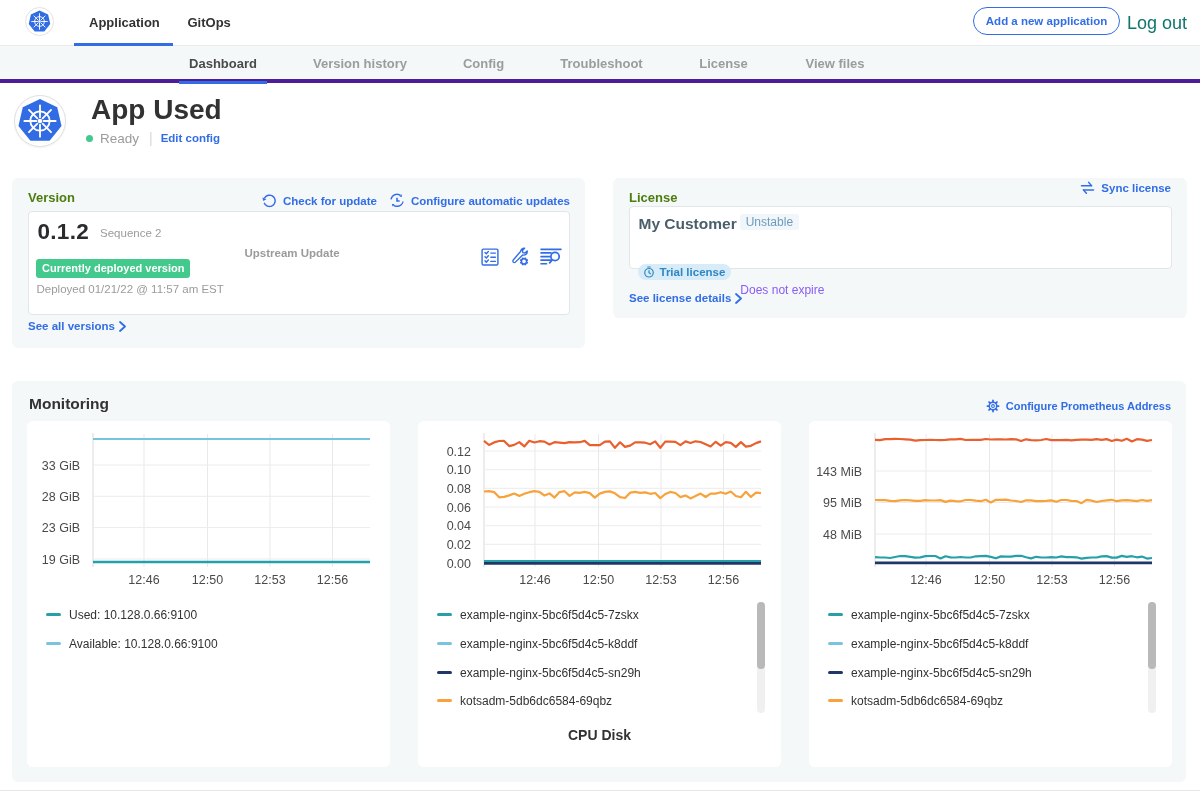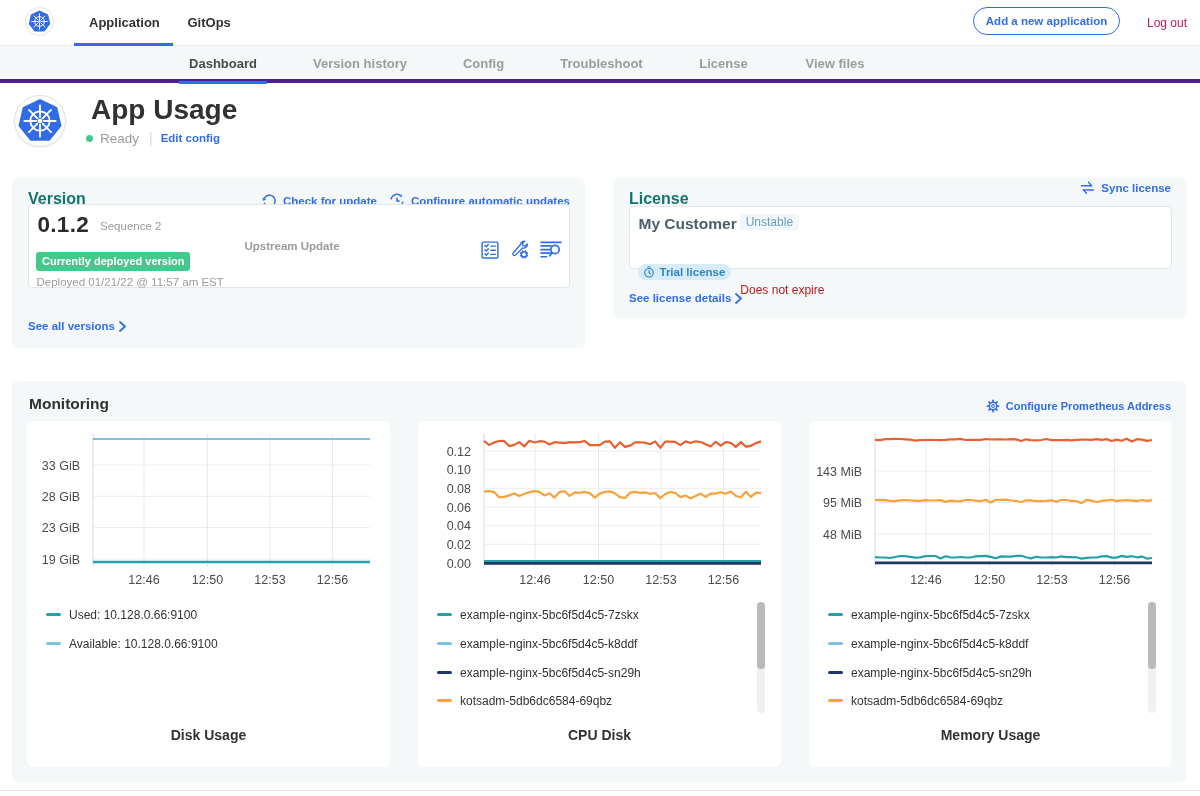--- a/index.html
+++ b/index.html
@@ -4,51 +4,51 @@
 <style>
 * { margin:0; padding:0; box-sizing:border-box; }
 html,body { width:1200px; height:796px; background:#fff; font-family:"Liberation Sans", sans-serif; overflow:hidden; }
 body { position:relative; }
 
 .topbar { position:absolute; left:0; top:0; width:1200px; height:46px; background:#fff; border-bottom:1px solid #e8eaeb; }
 .logo-circle { position:absolute; left:25px; top:6.5px; width:29px; height:29px; border-radius:50%; background:#fff; border:1px solid #e3e3e3; display:flex; align-items:center; justify-content:center; }
 .toptab { position:absolute; top:0; height:46px; line-height:46px; font-size:13px; font-weight:700; color:#323232; }
 .toptab.active:after { content:""; position:absolute; left:-15px; right:-13px; bottom:0; height:3px; background:#326de6; }
 .addapp-btn { position:absolute; left:973px; top:7px; width:147px; height:28px; border:1px solid #326de6; border-radius:14px; color:#326de6; font-size:11.5px; font-weight:700; text-align:center; line-height:26px; background:#fff; }
-.logout { position:absolute; right:13px; top:0; height:46px; line-height:46px; font-size:12px; font-weight:500; color:#be185d; }
+.logout { position:absolute; right:13px; top:0; height:46px; line-height:46px; font-size:18px; font-weight:500; color:#0f766e; }
 
 .subnav { position:absolute; left:0; top:46px; width:1200px; height:37px; background:#f4f8f9; border-bottom:4px solid #4c1d95; }
 .subtab { position:absolute; transform:translateX(-50%); height:37px; line-height:36px; font-size:13px; font-weight:700; color:#9c9c9c; white-space:nowrap; }
 .subtab.active { color:#4a4a4a; }
 .subtab.active:after { content:""; position:absolute; left:-10px; right:-10px; bottom:-1px; height:3px; background:#326de6; }
 
 .app-icon { position:absolute; left:14px; top:95px; width:52px; height:52px; border-radius:50%; background:#fff; border:1px solid #e0e0e0; display:flex; align-items:center; justify-content:center; box-shadow:0 1px 2px rgba(0,0,0,.05); }
 .app-title { position:absolute; left:91px; top:94px; font-size:28px; font-weight:700; color:#323232; letter-spacing:0; }
 .status-row { position:absolute; left:86px; top:130px; height:16px; display:flex; align-items:center; }
 .status-dot { width:7px; height:7px; border-radius:50%; background:#44c98d; margin-right:7px; }
 .status-txt { font-size:13.5px; color:#9b9b9b; font-weight:500; }
 .status-sep { color:#d7d7d7; margin-left:10px; margin-right:8px; font-size:14px; font-weight:300; }
 .editcfg { font-size:11.5px; font-weight:700; color:#326de6; }
 
 .card { position:absolute; background:#f4f8f9; border-radius:6px; }
-.card-title { font-size:16px; font-weight:700; color:#0f766e; }
+.card-title { font-size:13px; font-weight:700; color:#4d7c0f; }
 .bluelink { color:#326de6; font-weight:700; font-size:11.5px; }
 .innerbox { position:absolute; background:#fff; border:1px solid #e2e6e8; border-radius:4px; }
 .icon-inline { vertical-align:-3px; margin-right:6px; }
 
 .vnum { font-size:22.5px; font-weight:800; color:#2b2b2e; letter-spacing:0.3px; }
 .seq { font-size:11.5px; color:#9b9b9b; font-weight:500; }
 .dep-badge { display:inline-block; background:#44c98d; color:#fff; font-size:11px; font-weight:700; border-radius:3px; padding:0 6px; height:19px; line-height:19px; }
 .deployed { font-size:11.5px; color:#9b9b9b; font-weight:500; }
 .upstream { font-size:11.5px; color:#9b9b9b; font-weight:700; }
 
 .cust-name { font-size:15.5px; font-weight:700; color:#4a5f6a; }
 .unstable-badge { display:inline-block; background:#f0f6fa; color:#6d9cba; font-size:12px; font-weight:500; border-radius:3px; padding:0 6px; height:16px; line-height:16px; }
 .trial-badge { display:inline-flex; align-items:center; background:#d7ebf9; color:#2f87c1; font-size:11.5px; font-weight:700; border-radius:8px; padding:0 6px 0 5px; height:16px;text-align:right; }
-.noexpire { font-size:12px; color:#b91c1c; font-weight:500;margin-top:37px; }
+.noexpire { font-size:12px; color:#8b5cf6; font-weight:500;margin-top:37px; }
 
 .chart-card { position:absolute; background:#fff; border-radius:6px; width:363px; height:346px; top:39.5px; }
 .chart-title { position:absolute; left:0; width:100%; text-align:center; top:306px; font-size:14px; font-weight:700; color:#323232; }
 .legend-row { position:absolute; left:19px; height:14px; display:flex; align-items:center; font-size:12px; color:#323232; }
 .legend-dash { width:15px; height:3px; border-radius:2px; margin-right:8px; flex:none; }
 .sbar-track { position:absolute; width:8px; border-radius:4px; background:#f0f0f0; }
 .sbar-thumb { position:absolute; width:8px; border-radius:4px; background:#b9b9b9; }
 svg.chart text { font-family:"Liberation Sans",sans-serif; font-size:12.5px; fill:#4a4a4a; }
 .footline { position:absolute; left:0; top:790px; width:1200px; height:1px; background:#e7e7e7; }
 </style>
@@ -97,41 +97,41 @@
         <line x1="44.3" y1="55.7" x2="26.0" y2="74.0"></line>
         <line x1="42.0" y1="50.0" x2="16.0" y2="50.0"></line>
         <line x1="44.3" y1="44.3" x2="26.0" y2="26.0"></line>
         <line x1="50.0" y1="42.0" x2="50.0" y2="16.0"></line>
         <line x1="55.7" y1="44.3" x2="74.0" y2="26.0"></line>
       </g>
       <circle cx="50" cy="50" r="21" fill="none" stroke="#fff" stroke-width="4"></circle>
       <circle cx="50" cy="50" r="5" fill="#fff"></circle>
     </svg>
   </div>
-<div class="app-title">App Usage</div>
+<div class="app-title">App Used</div>
 <div class="status-row">
   <span class="status-dot"></span>
     <span class="status-txt">Ready</span>
     <span class="status-sep">|</span>
     <span class="editcfg">Edit config</span>
 </div>
 
 <div class="card" style="left:12px; top:178px; width:573px; height:170px;">
   <div class="card-title" style="position:absolute; left:16px; top:12px;">Version</div>
   <div style="position:absolute; right:15px; top:13px; white-space:nowrap;"><span class="bluelink"><svg class="icon-inline" width="15" height="15" viewBox="0 0 24 24">
           <polyline points="3.54,15.58 4.04,16.71 4.70,17.76 5.49,18.71 6.40,19.54 7.42,20.24 8.52,20.80 9.69,21.20 10.90,21.43 12.14,21.50 13.37,21.40 14.57,21.12 15.73,20.69 16.82,20.10 17.82,19.37 18.70,18.51 19.46,17.53 20.08,16.46 20.55,15.32 20.85,14.12 20.99,12.89 20.96,11.66 20.76,10.44 20.40,9.26 19.87,8.14 19.20,7.10 18.39,6.16 17.46,5.35 16.43,4.67 15.32,4.13 14.14,3.76 12.92,3.55 11.69,3.51 10.46,3.63 9.26,3.93 8.11,4.39 7.03,5.00 6.05,5.75 5.18,6.63 4.44,7.61 3.84,8.70" fill="none" stroke="#326de6" stroke-width="2.3"></polyline>
           <polygon points="1.98,12.68 0.65,7.21 7.03,10.18" fill="#326de6" stroke="none"></polygon>
         </svg>Check for update</span><span class="bluelink" style="margin-left:12px;"><svg class="icon-inline" width="16" height="16" viewBox="0 0 24 24">
           <polyline points="3.14,10.94 3.23,10.49 3.34,10.06 3.47,9.63 3.63,9.20 3.80,8.79 4.00,8.38 4.22,7.98 4.45,7.60 4.71,7.23 4.98,6.87 5.27,6.52 5.58,6.19 5.91,5.88 6.25,5.58 6.60,5.30 6.97,5.04 7.35,4.80 7.74,4.57 8.14,4.37 8.56,4.19 8.98,4.02 9.41,3.88 9.84,3.76 10.28,3.67 10.73,3.59 11.18,3.54 11.63,3.51 12.08,3.50 12.53,3.52 12.98,3.55 13.43,3.61 13.87,3.70 14.31,3.80 14.74,3.93 15.17,4.08 15.59,4.25 16.00,4.44 16.40,4.65 16.79,4.88 17.16,5.13" fill="none" stroke="#326de6" stroke-width="2.2"></polyline>
           <polyline points="20.86,14.06 20.77,14.51 20.66,14.94 20.53,15.37 20.37,15.80 20.20,16.21 20.00,16.62 19.78,17.02 19.55,17.40 19.29,17.77 19.02,18.13 18.73,18.48 18.42,18.81 18.09,19.12 17.75,19.42 17.40,19.70 17.03,19.96 16.65,20.20 16.26,20.43 15.86,20.63 15.44,20.81 15.02,20.98 14.59,21.12 14.16,21.24 13.72,21.33 13.27,21.41 12.82,21.46 12.37,21.49 11.92,21.50 11.47,21.48 11.02,21.45 10.57,21.39 10.13,21.30 9.69,21.20 9.26,21.07 8.83,20.92 8.41,20.75 8.00,20.56 7.60,20.35 7.21,20.12 6.84,19.87" fill="none" stroke="#326de6" stroke-width="2.2"></polyline>
           <polygon points="19.78,6.96 15.79,7.09 18.54,3.16" fill="#326de6" stroke="none"></polygon>
           <polygon points="4.22,18.04 8.21,17.91 5.46,21.84" fill="#326de6" stroke="none"></polygon>
           <polyline points="12,8.5 12,13.5 16,13.5" fill="none" stroke="#326de6" stroke-width="2.4"></polyline>
         </svg>Configure automatic updates</span></div>
-  <div class="innerbox" style="left:15.5px; top:26px; width:542px; height:84px;">
+  <div class="innerbox" style="left:15.5px; top:33px; width:542px; height:104px;">
       <div style="position:absolute; left:9px; top:7px;"><span class="vnum">0.1.2</span><span class="seq" style="margin-left:11px; vertical-align:2px;">Sequence 2</span></div>
       <div class="dep-badge" style="position:absolute; left:7.5px; top:46.5px;">Currently deployed version</div>
       <div class="deployed" style="position:absolute; left:8px; top:71px;">Deployed 01/21/22 @ 11:57 am EST</div>
       <div class="upstream" style="position:absolute; left:216px; top:35px;">Upstream Update</div>
       <div style="position:absolute; right:7px; top:35px; display:flex; align-items:center;">
         <span><svg width="20" height="20" viewBox="0 0 24 24" fill="none" stroke="#326de6" stroke-width="1.7" stroke-linecap="round" stroke-linejoin="round">
             <rect x="2.5" y="2.5" width="19" height="19" rx="1.5"></rect>
             <path d="M6 6.6 l1.6 1.6 2.4-2.7"></path>
             <line x1="13" y1="7.3" x2="18.5" y2="7.3"></line>
             <path d="M6 11.6 l1.6 1.6 2.4-2.7"></path>
@@ -226,21 +226,20 @@
         <text x="53" y="142.5" text-anchor="end">19 GiB</text>
         <text x="117" y="162.5" text-anchor="middle">12:46</text>
         <text x="180.5" y="162.5" text-anchor="middle">12:50</text>
         <text x="243" y="162.5" text-anchor="middle">12:53</text>
         <text x="305.5" y="162.5" text-anchor="middle">12:56</text>
         <polyline points="66,18 343,18" fill="none" stroke="#79c3e1" stroke-width="2.2" stroke-linejoin="round"></polyline>
         <polyline points="66,141 343,141" fill="none" stroke="#26a0a8" stroke-width="2.5" stroke-linejoin="round"></polyline>
       </svg>
       <div class="legend-row" style="top:187px;"><span class="legend-dash" style="background:#26a0a8;"></span>Used: 10.128.0.66:9100</div>
       <div class="legend-row" style="top:216px;"><span class="legend-dash" style="background:#79c3e1;"></span>Available: 10.128.0.66:9100</div>
-      <div class="chart-title">Disk Usage</div>
     </div>
   <div class="chart-card" style="left:406px;">
       <svg class="chart" width="363" height="178" style="position:absolute;left:0;top:0;">
         <line x1="117" y1="13" x2="117" y2="146" stroke="#e9e9e9" stroke-width="1"></line>
         <line x1="180.5" y1="13" x2="180.5" y2="146" stroke="#e9e9e9" stroke-width="1"></line>
         <line x1="243" y1="13" x2="243" y2="146" stroke="#e9e9e9" stroke-width="1"></line>
         <line x1="305.5" y1="13" x2="305.5" y2="146" stroke="#e9e9e9" stroke-width="1"></line>
         <line x1="66" y1="12" x2="66" y2="146" stroke="#dadada" stroke-width="1"></line>
         <line x1="66" y1="30" x2="343" y2="30" stroke="#ececec" stroke-width="1"></line>
         <text x="53" y="34.5" text-anchor="end">0.12</text>
@@ -294,16 +293,15 @@
         <polyline points="66.0,79.0 71.0,79.1 76.1,79.1 81.1,79.8 86.1,80.2 91.2,79.4 96.2,79.0 101.3,79.3 106.3,79.8 111.3,79.8 116.4,79.2 121.4,79.5 126.4,79.5 131.5,79.1 136.5,80.9 141.5,79.6 146.6,80.1 151.6,80.3 156.7,79.0 161.7,79.0 166.7,79.7 171.8,80.2 176.8,78.8 181.8,81.5 186.9,78.8 191.9,78.8 196.9,78.7 202.0,79.5 207.0,80.0 212.1,81.0 217.1,79.3 222.1,79.3 227.2,80.2 232.2,80.1 237.2,79.9 242.3,79.4 247.3,80.8 252.3,79.0 257.4,79.0 262.4,79.9 267.5,80.1 272.5,82.2 277.5,78.8 282.6,79.6 287.6,81.0 292.6,80.0 297.7,79.4 302.7,78.8 307.7,80.2 312.8,79.3 317.8,79.2 322.9,79.7 327.9,80.1 332.9,79.0 338.0,79.8 343.0,79.2" fill="none" stroke="#f7a23b" stroke-width="2.2" stroke-linejoin="round"></polyline>
         <polyline points="66.0,136.1 71.0,136.5 76.1,136.5 81.1,137.0 86.1,136.0 91.2,135.0 96.2,135.2 101.3,135.8 106.3,136.7 111.3,136.4 116.4,135.1 121.4,135.0 126.4,135.0 131.5,137.5 136.5,135.2 141.5,136.4 146.6,136.5 151.6,136.0 156.7,136.5 161.7,136.5 166.7,135.3 171.8,135.1 176.8,134.9 181.8,135.9 186.9,137.3 191.9,135.4 196.9,135.7 202.0,135.7 207.0,134.9 212.1,134.8 217.1,136.3 222.1,137.4 227.2,135.8 232.2,136.5 237.2,136.5 242.3,136.2 247.3,136.5 252.3,135.4 257.4,136.2 262.4,136.1 267.5,136.3 272.5,137.6 277.5,136.8 282.6,136.5 287.6,136.5 292.6,135.4 297.7,135.1 302.7,136.6 307.7,136.6 312.8,134.9 317.8,135.8 322.9,135.2 327.9,136.3 332.9,135.6 338.0,137.6 343.0,137.0" fill="none" stroke="#26a0a8" stroke-width="2.2" stroke-linejoin="round"></polyline>
         <polyline points="66,141.8 343,141.8" fill="none" stroke="#1e3766" stroke-width="2.8" stroke-linejoin="round"></polyline>
       </svg>
       <div class="legend-row" style="top:187px;"><span class="legend-dash" style="background:#26a0a8;"></span>example-nginx-5bc6f5d4c5-7zskx</div>
       <div class="legend-row" style="top:216px;"><span class="legend-dash" style="background:#79c3e1;"></span>example-nginx-5bc6f5d4c5-k8ddf</div>
       <div class="legend-row" style="top:245px;"><span class="legend-dash" style="background:#1e3766;"></span>example-nginx-5bc6f5d4c5-sn29h</div>
       <div class="legend-row" style="top:273px;"><span class="legend-dash" style="background:#f7a23b;"></span>kotsadm-5db6dc6584-69qbz</div>
       <div class="sbar-track" style="right:16px; top:181px; height:111px;"></div>
       <div class="sbar-thumb" style="right:16px; top:181px; height:67px;"></div>
-      <div class="chart-title">Memory Usage</div>
     </div>
 </div>
 <div class="footline"></div>
 
 </body></html>

